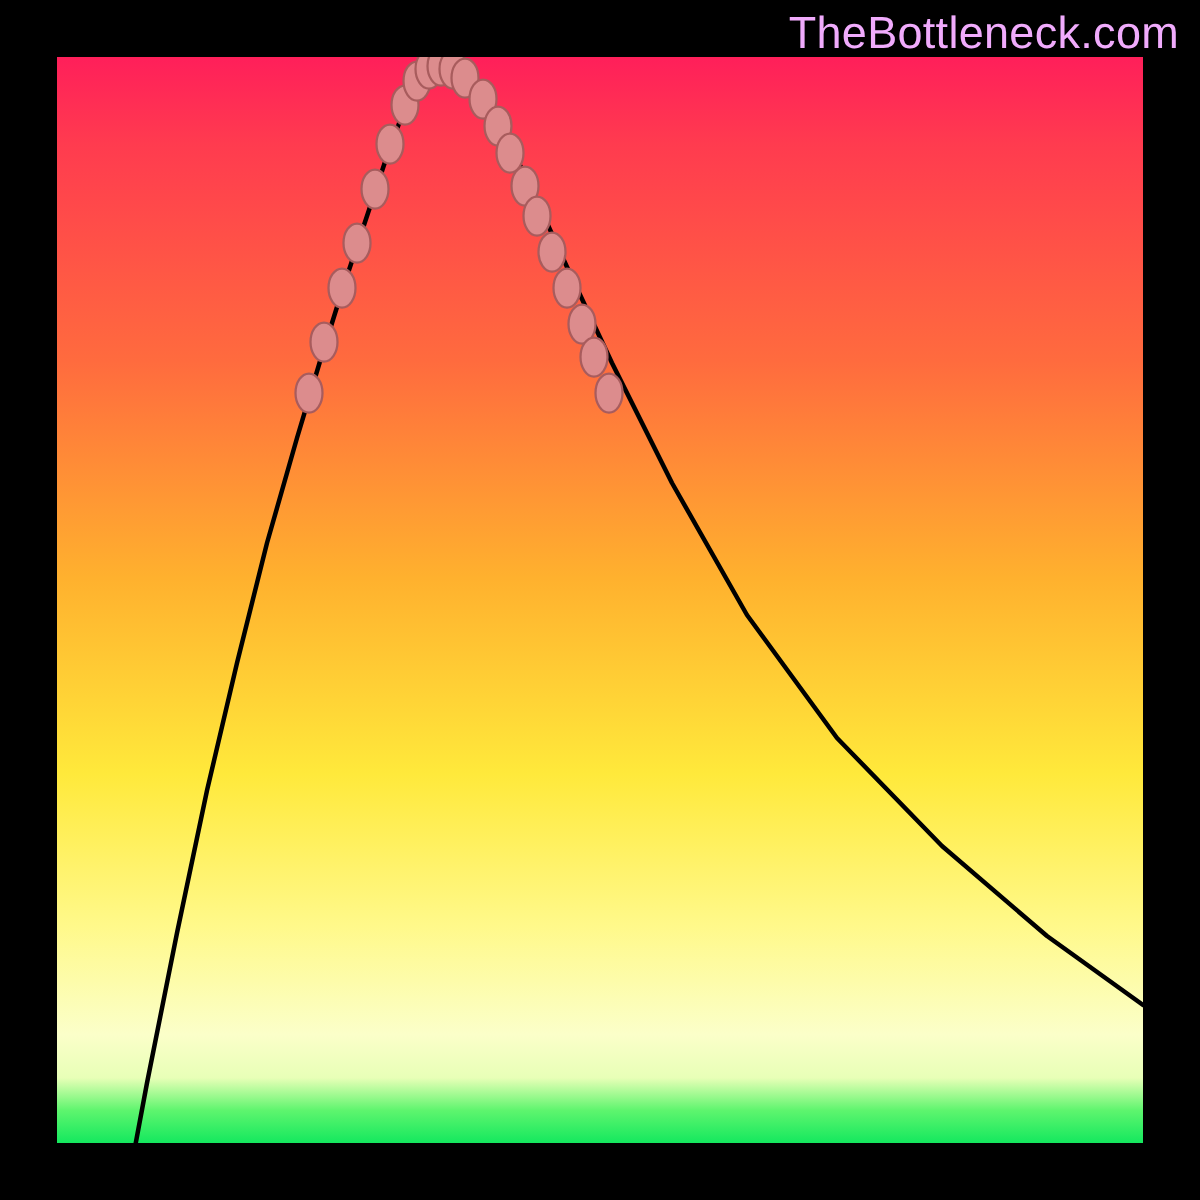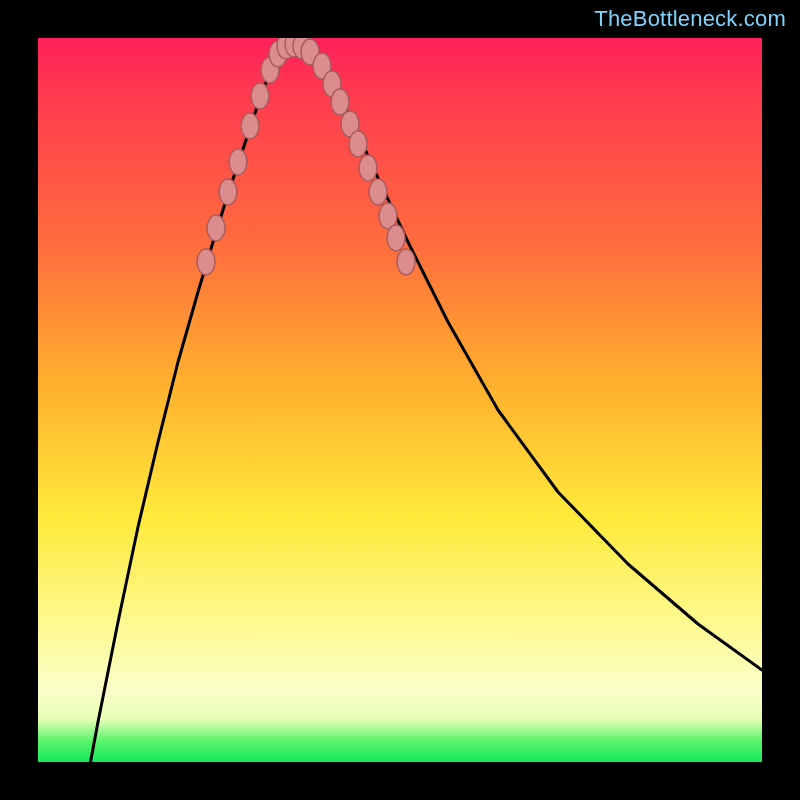--- a/index.html
+++ b/index.html
@@ -33,22 +33,22 @@
       #fbffc9 90%,
       #e8ffb7 94%,
       #5ef56e 97%,
       #14e85e 100%);
     overflow: hidden;
   }
   .watermark {
     position: absolute;
     top: 6px;
     right: 14px;
-    color: #7dd3fc;
-    font-size: 22px;
+    color: #f0abfc;
+    font-size: 30px;
     font-weight: 500;
     letter-spacing: 0.2px;
   }
   svg.curve {
     position: absolute;
     left: 0; top: 0;
     width: 724px;
     height: 724px;
   }
   .curve path.line {

